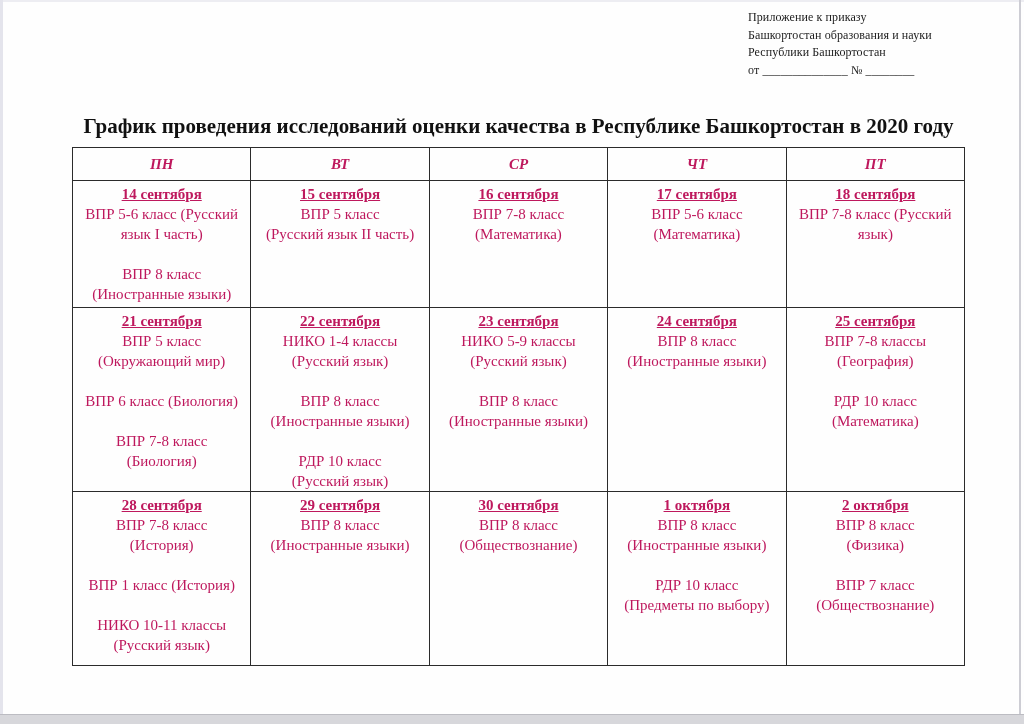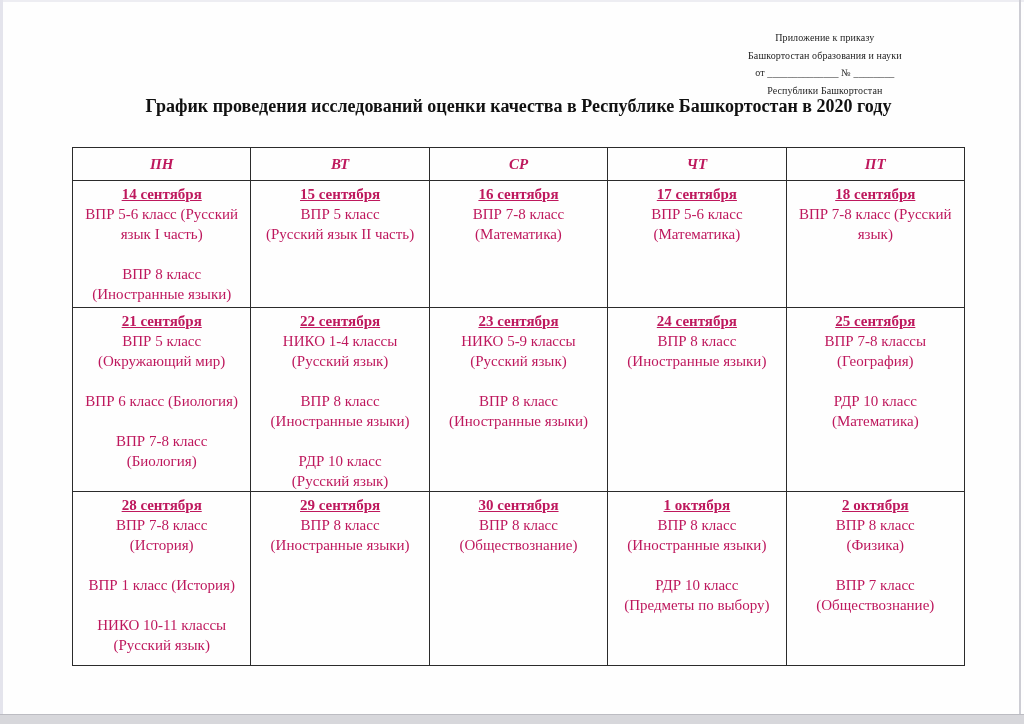--- a/index.html
+++ b/index.html
@@ -15,29 +15,29 @@
     position: absolute; inset: 0;
     background: #fefefe;
   }
   
   .edge-top    { position:absolute; top:0; left:0; width:100%; height:2px; background:#ededf2; }
   .edge-left   { position:absolute; top:0; left:0; width:3px; height:100%; background:#e4e4ec; }
   .edge-right  { position:absolute; top:0; right:3px; width:2px; height:100%; background:#cdcdd4; }
   .edge-bottom { position:absolute; left:0; bottom:0; width:100%; height:9px; background:#d7d7db; border-top:1px solid #bcbcc2; }
 
   .note {
-    position: absolute; top: 29px; left: 748px;
-    font-size: 10px; line-height: 17.5px;
-    text-align: center; letter-spacing: 0.1px;
+    position: absolute; top: 9px; left: 748px;
+    font-size: 12px; line-height: 17.5px;
+    text-align: left; letter-spacing: 0.1px;
     color: #1c1c1c;
   }
   .doc-title {
-    position: absolute; top: 96px; left: 72px; width: 893px;
+    position: absolute; top: 114px; left: 72px; width: 893px;
     text-align: center;
-    font-size: 18px; font-weight: bold;
+    font-size: 21px; font-weight: bold;
     color: #111;
   }
   table.schedule {
     position: absolute; top: 147px; left: 72px;
     width: 893px;
     border-collapse: collapse;
     table-layout: fixed;
     font-size: 15px;
     line-height: 20px;
     color: #be185d;
@@ -69,22 +69,22 @@
   .event + .event { margin-top: 20px; }
 </style>
 </head>
 <body>
 
 <div class="photo-page">
 
   <div class="note">
     <div>Приложение к приказу</div>
     <div>Башкортостан образования и науки</div>
+    <div>Республики Башкортостан</div>
     <div>от ______________ № ________</div>
-    <div>Республики Башкортостан</div>
   </div>
 
   <div class="doc-title">График проведения исследований оценки качества в Республике Башкортостан в 2020 году</div>
 
   <table class="schedule">
     <colgroup>
         <col>
         <col>
         <col>
         <col>

